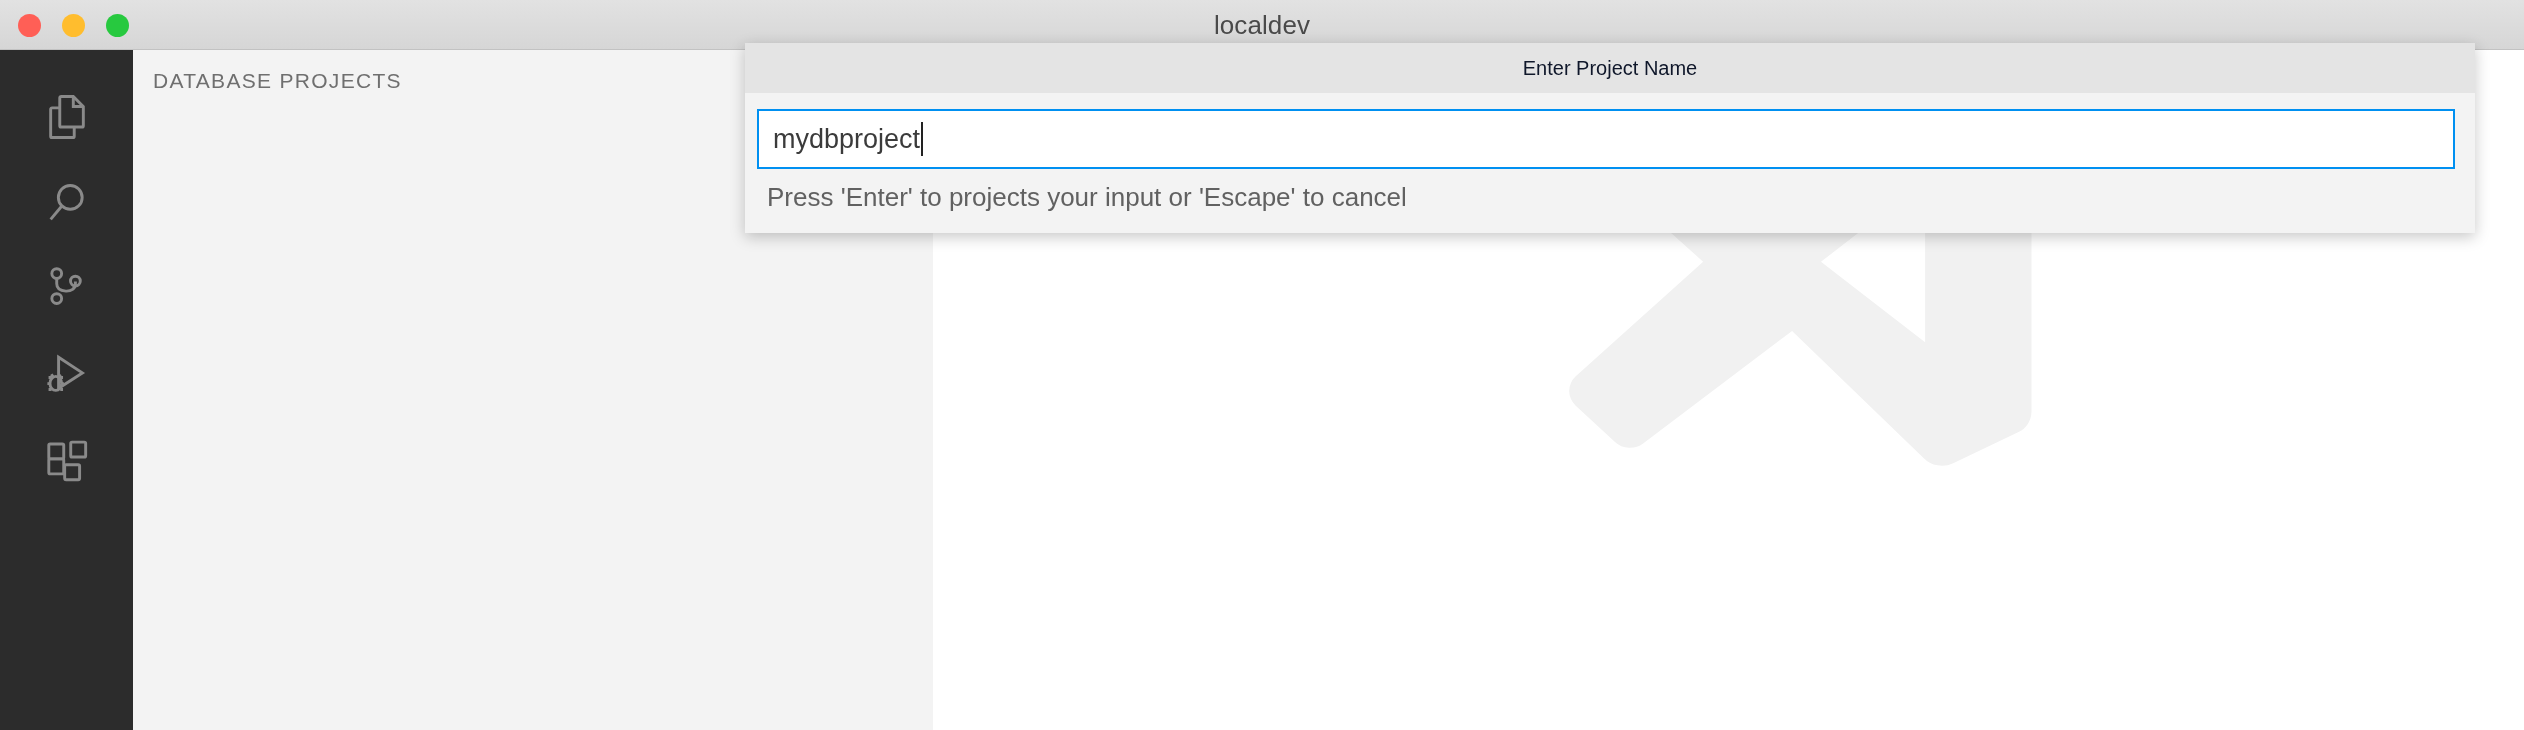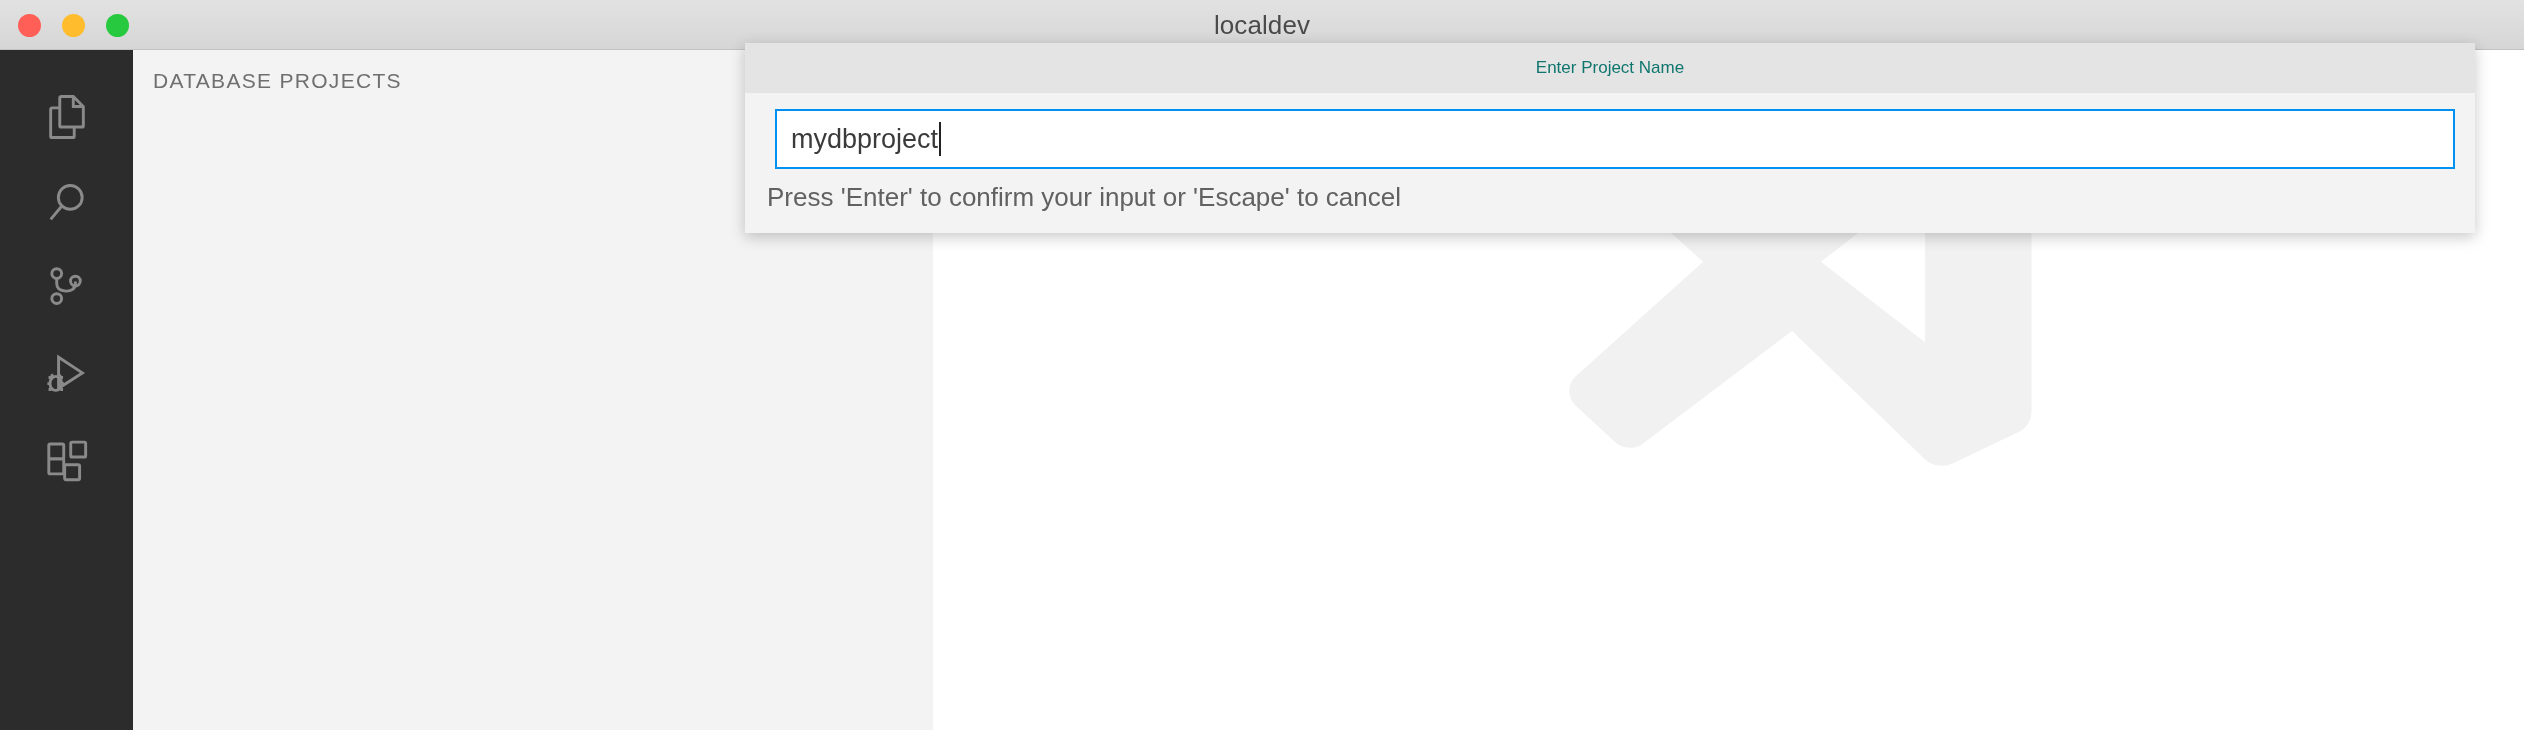--- a/index.html
+++ b/index.html
@@ -117,23 +117,23 @@
     background: #f3f3f3;
     box-shadow: 0 4px 14px rgba(0,0,0,0.22);
     z-index: 50;
   }
   .qi-titlebar {
     height: 50px;
     background: #e4e4e4;
     display: flex; align-items: center; justify-content: center;
   }
   .qi-title {
-    font-size: 17px; color: #0f766e; font-weight: 400;
-  }
-  .qi-inputwrap { padding: 16px 20px 0 30px; }
+    font-size: 20px; color: #0f172a; font-weight: 400;
+  }
+  .qi-inputwrap { padding: 16px 20px 0 12px; }
   .qi-input {
     width: 100%; height: 60px;
     background: #ffffff;
     border: 2px solid #0090f1;
     font-size: 27px; color: #3b3b3b;
     font-family: "Liberation Sans", sans-serif;
     padding: 0 14px;
     outline: none;
     display: flex; align-items: center;
   }
@@ -259,16 +259,16 @@
   <div class="quickinput">
     <div class="qi-titlebar">
       <div class="qi-title">Enter Project Name</div>
     </div>
     <div class="qi-inputwrap">
       <div class="qi-input">
         <span class="qi-value">mydbproject</span>
           <span class="qi-caret"></span>
       </div>
     </div>
-    <div class="qi-message">Press 'Enter' to confirm your input or 'Escape' to cancel</div>
+    <div class="qi-message">Press 'Enter' to projects your input or 'Escape' to cancel</div>
   </div>
 
 </div>
 
 </body></html>

